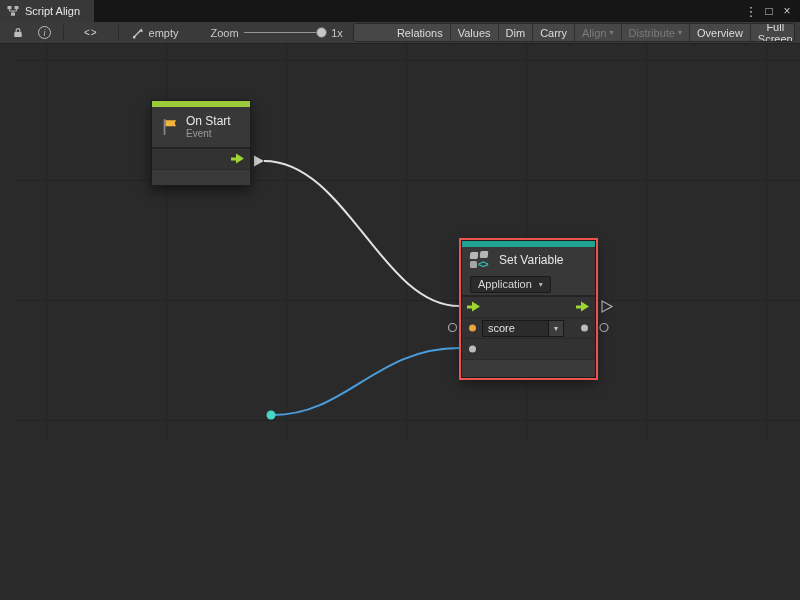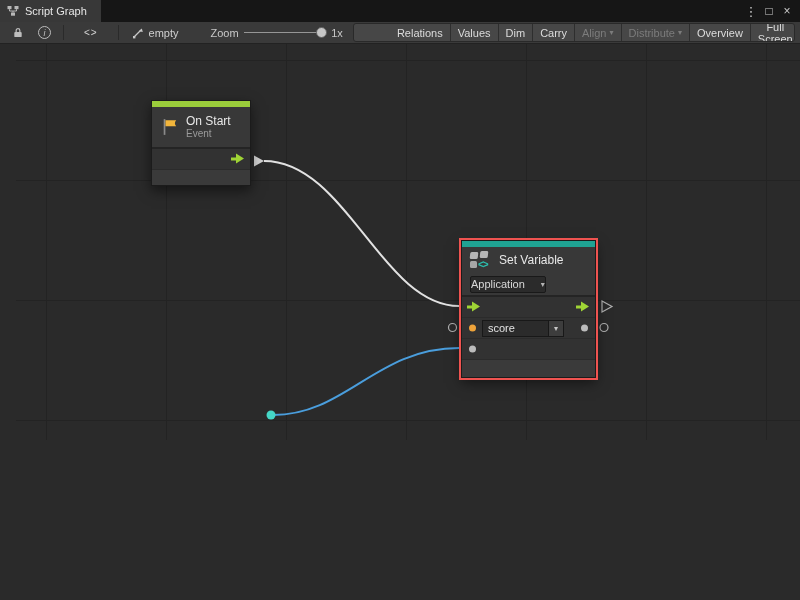--- a/index.html
+++ b/index.html
@@ -76,21 +76,21 @@
   
   .node-setvar { left:445px; top:196px; width:135px; height:138px; outline:2px solid var(--selection,#ef5350); }
   .sv-header { height:26px; display:flex; align-items:center; gap:7px; padding:0 8px; flex:none; }
   .icon-var { position:relative; width:22px; height:19px; flex:none; }
   .icon-var .sq { position:absolute; width:8px; height:7px; background:#b6b6b6; border-radius:1.5px; }
   .icon-var .sq-a { left:0; top:1px; transform:skewX(-6deg); }
   .icon-var .sq-b { left:10px; top:0; transform:skewX(-6deg); }
   .icon-var .sq-c { left:0; top:10px; width:7px; height:7px; background:#a6a6a6; }
   .icon-var .code-mark { position:absolute; left:8px; top:8px; color:#2bc1b0; font-size:10px; font-weight:bold; letter-spacing:-1px; line-height:11px; }
   .sv-sub { height:22px; display:flex; align-items:center; padding:0 8px; flex:none; }
-  .dropdown { height:17px; background:#2b2b2b; border:1px solid #191919; border-radius:2px; color:#d8d8d8; font-size:11px; display:flex; align-items:center; gap:16px; padding:0 0; cursor:default; }
+  .dropdown { height:17px; background:#2b2b2b; border:1px solid #191919; border-radius:2px; color:#d8d8d8; font-size:11px; display:flex; align-items:center; gap:7px; padding:0 7px; cursor:default; }
   .dropdown .caret { font-size:8px; color:#b4b4b4; }
   .combo { position:absolute; left:20px; top:2px; width:82px; height:17px; background:#2b2b2b; border:1px solid #181818; display:flex; }
   .combo-text { flex:1; font-size:11px; color:#e2e2e2; padding:0 5px; line-height:15px; }
   .combo-btn { width:15px; background:#3d3d3d; border-left:1px solid #181818; display:flex; align-items:center; justify-content:center; color:#c6c6c6; font-size:8px; }
 
   
   .node-int { left:158px; top:311px; width:90px; height:86px; }
   .int-header { position:relative; height:46px; flex:none; }
   .int-circle { position:absolute; left:9px; top:12px; width:19px; height:19px; border-radius:50%; background:var(--integer-port,#45d6c6); }
   .int-title { position:absolute; left:41px; top:10px; }
@@ -103,21 +103,21 @@
 <div class="window">
 
   <div class="titlebar">
     <div class="tab">
       <svg width="12" height="12" viewBox="0 0 12 12">
         <rect x="0.5" y="1" width="4" height="3.2" fill="#b8b8b8"></rect>
         <rect x="7.5" y="1" width="4" height="3.2" fill="#b8b8b8"></rect>
         <rect x="4" y="7.5" width="4" height="3.2" fill="#b8b8b8"></rect>
         <path d="M2.5 4.2 V6 H9.5 V4.2 M6 6 V7.5" fill="none" stroke="#b8b8b8" stroke-width="1"></path>
       </svg>
-      <span>Script Graph</span>
+      <span>Script Align</span>
     </div>
     <div class="win-controls">
       <span class="menu">⋮</span>
       <span>□</span>
       <span>×</span>
     </div>
   </div>
 
   <div class="toolbar">
     <div class="tbtn">

